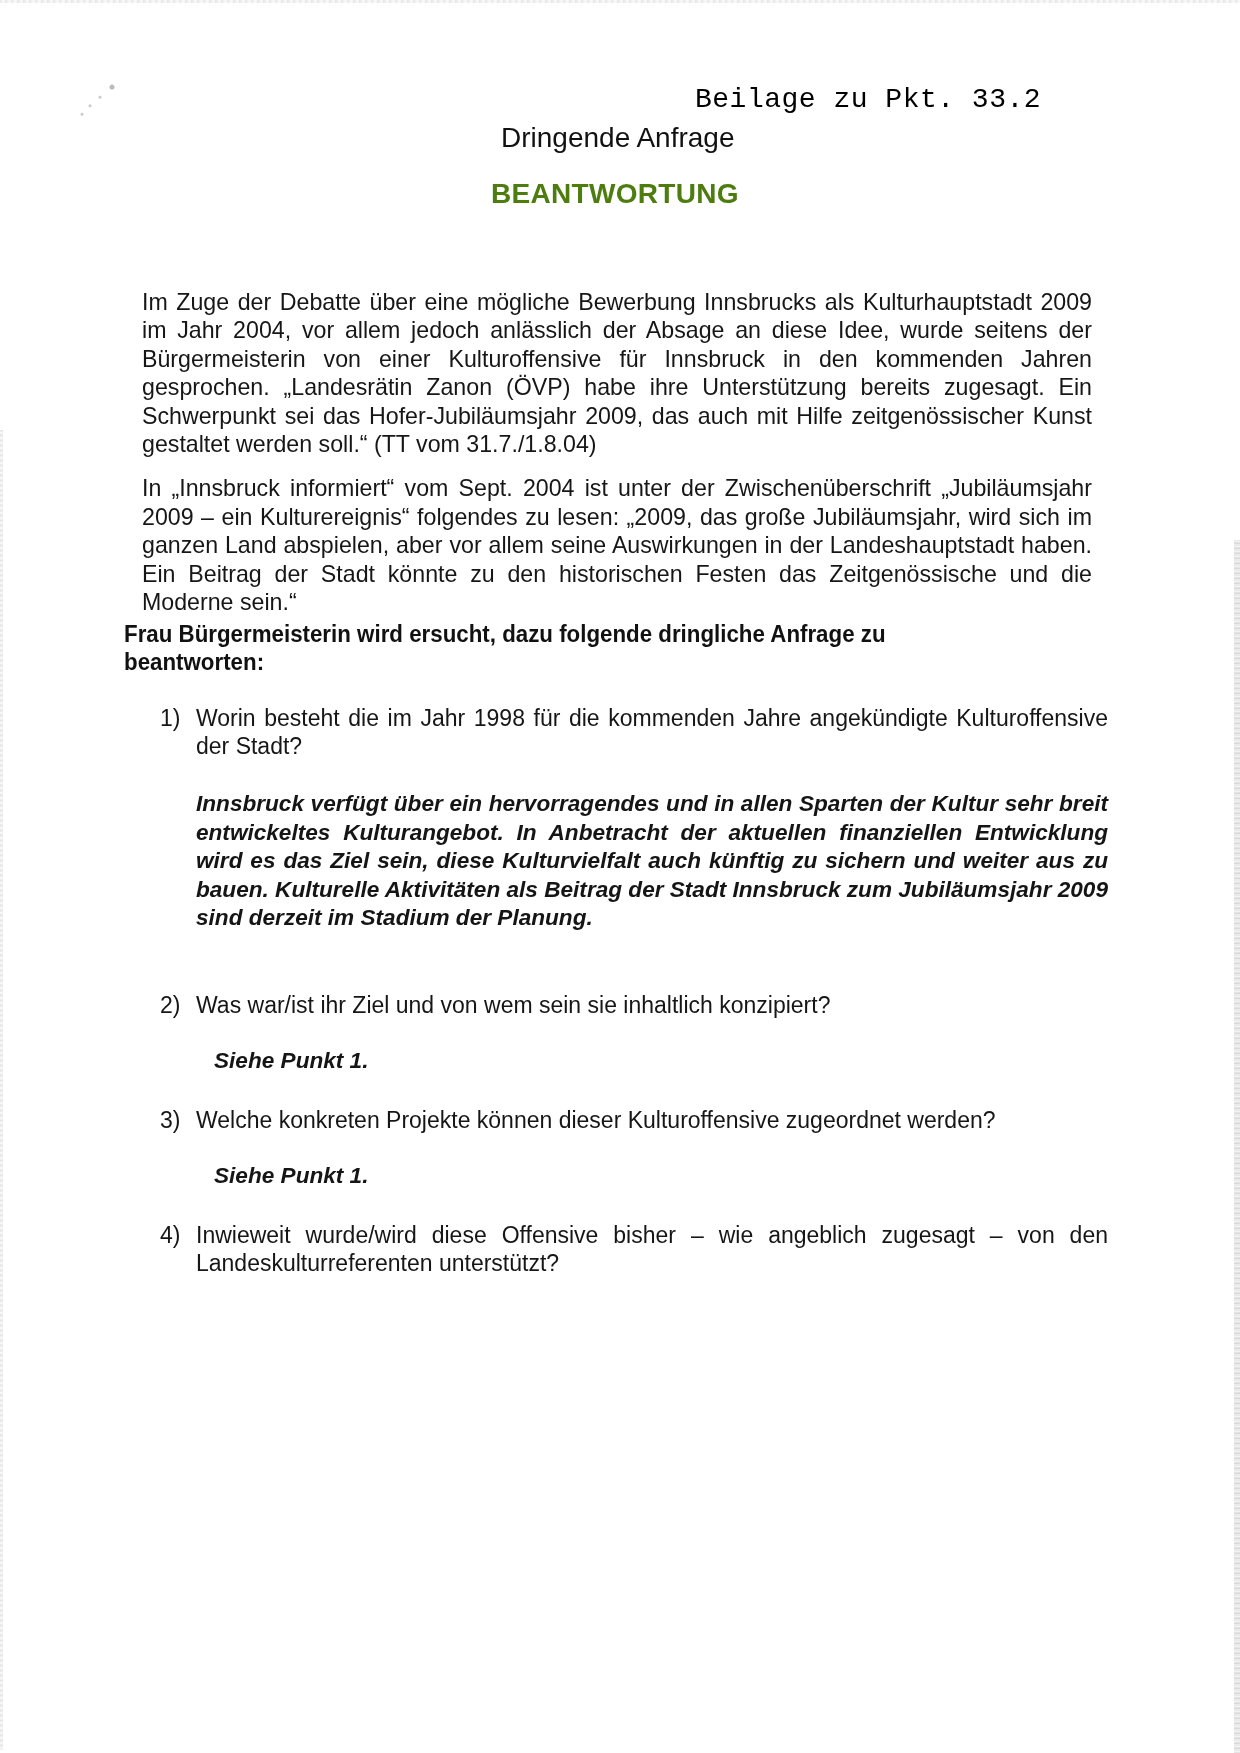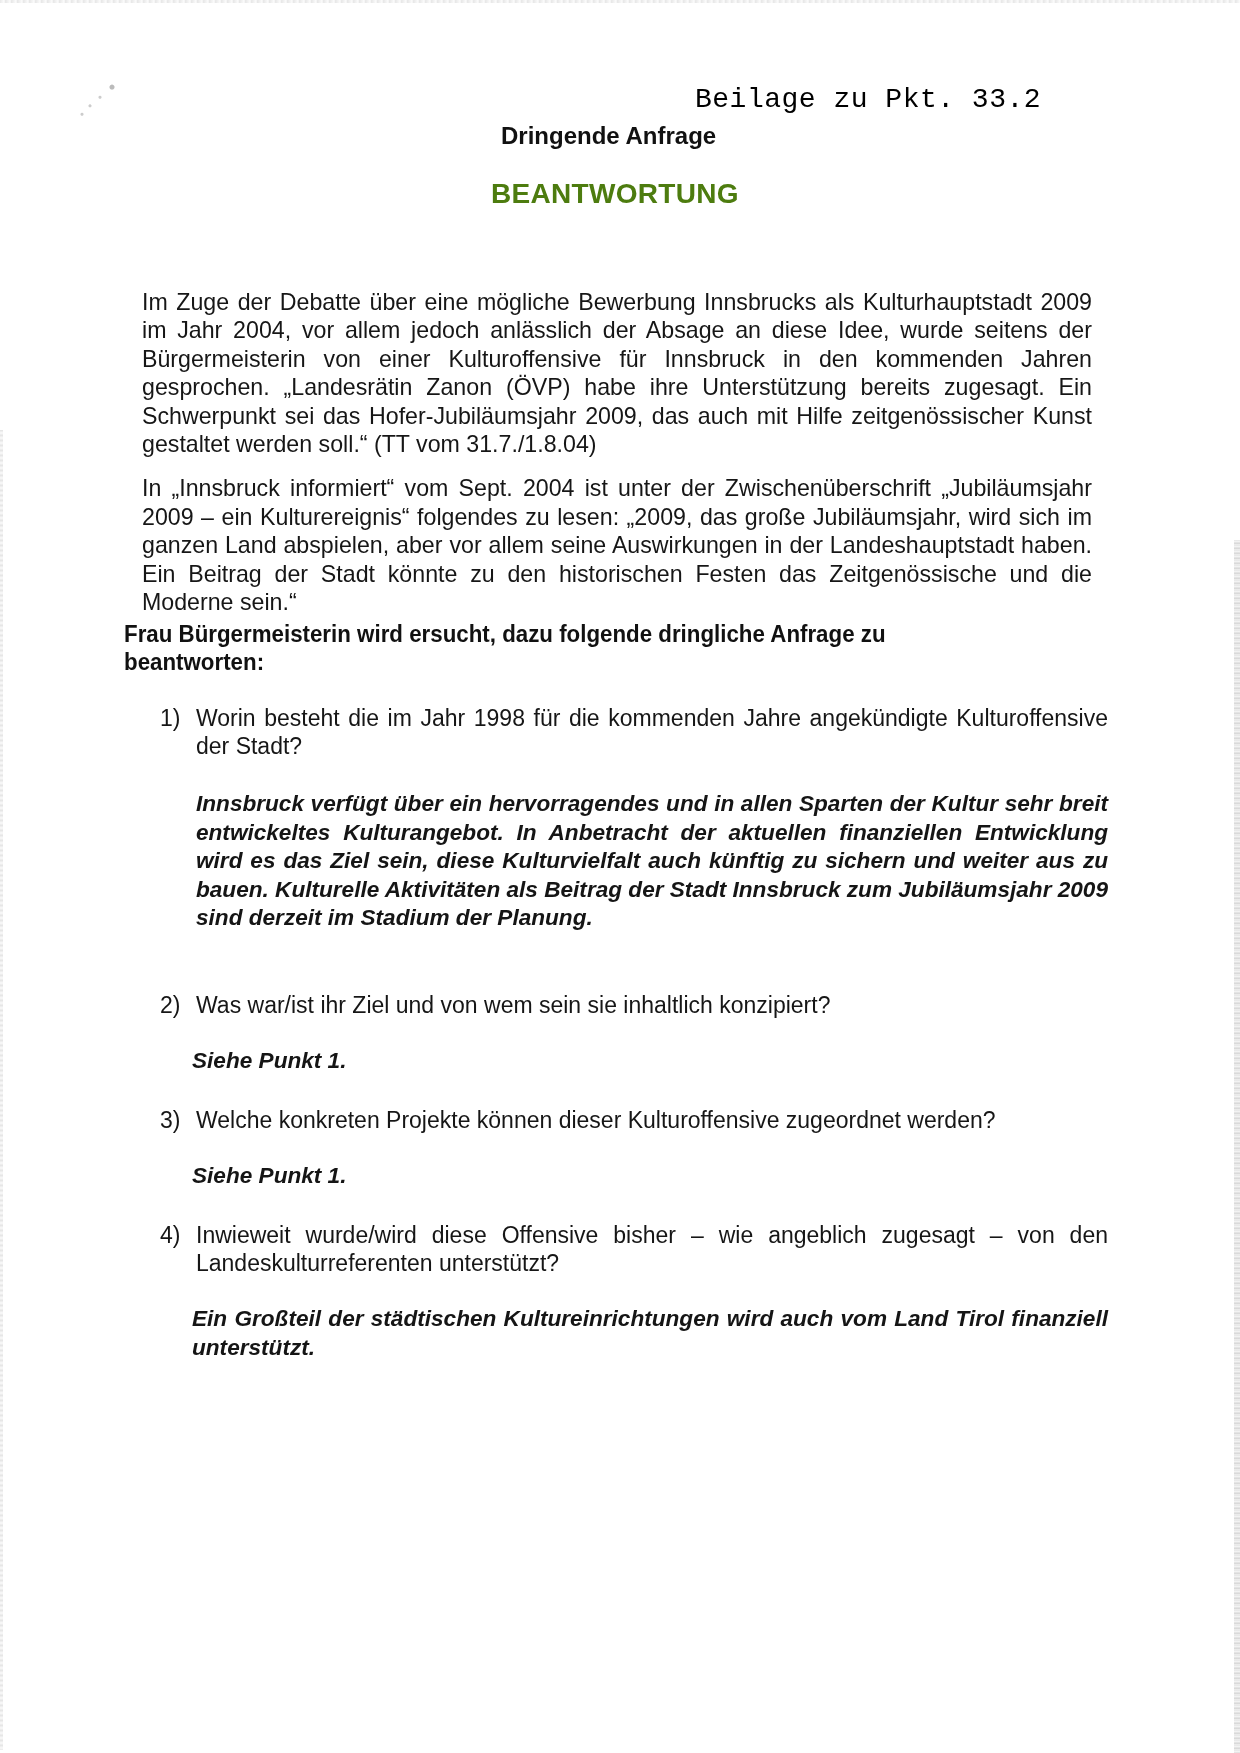--- a/index.html
+++ b/index.html
@@ -60,22 +60,22 @@
       top: 84px;
       font-family: "Liberation Mono", monospace;
       font-size: 28px;
       letter-spacing: 0.5px;
       color: #000000;
     }
     .subtitle {
       position: absolute;
       left: 501px;
       top: 122px;
-      font-weight: bold;
-      font-size: 24px;
+      font-weight: normal;
+      font-size: 28px;
       color: #111;
     }
     .title {
       position: absolute;
       left: 491px;
       top: 178px;
       font-weight: bold;
       font-size: 28px;
       color: #4d7c0f;
       letter-spacing: 0.3px;
@@ -118,21 +118,21 @@
     }
     .q .num {
       width: 36px;
       flex: 0 0 36px;
     }
     .q .text {
       flex: 1;
       text-align: justify;
     }
     .a {
-      margin-left: 32px;
+      margin-left: 54px;
       font-style: italic;
       font-weight: bold;
       font-size: 22.6px;
       line-height: 28.5px;
       color: #151515;
       text-align: justify;
     }
   </style>
 </head>
 <body>
@@ -175,14 +175,13 @@
     <span class="text">Welche konkreten Projekte können dieser Kulturoffensive zugeordnet werden?</span>
   </div>
   <div class="a" style="margin-top: 28px;">Siehe Punkt 1.</div>
 </div>
 
 <div class="qa" style="top: 1221px;">
   <div class="q">
     <span class="num">4)</span>
     <span class="text">Inwieweit wurde/wird diese Offensive bisher – wie angeblich zugesagt – von den Landeskulturreferenten unterstützt?</span>
   </div>
-  <div class="a" style="margin-top: 28px;">Ein Großteil der städtischen Kultureinrichtungen wird auch vom Land Tirol finanziell unterstützt.</div>
 </div>
 
 </body></html>

